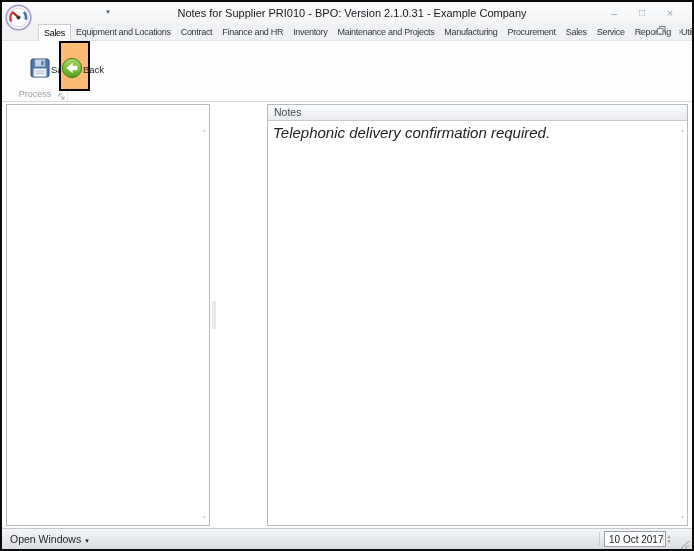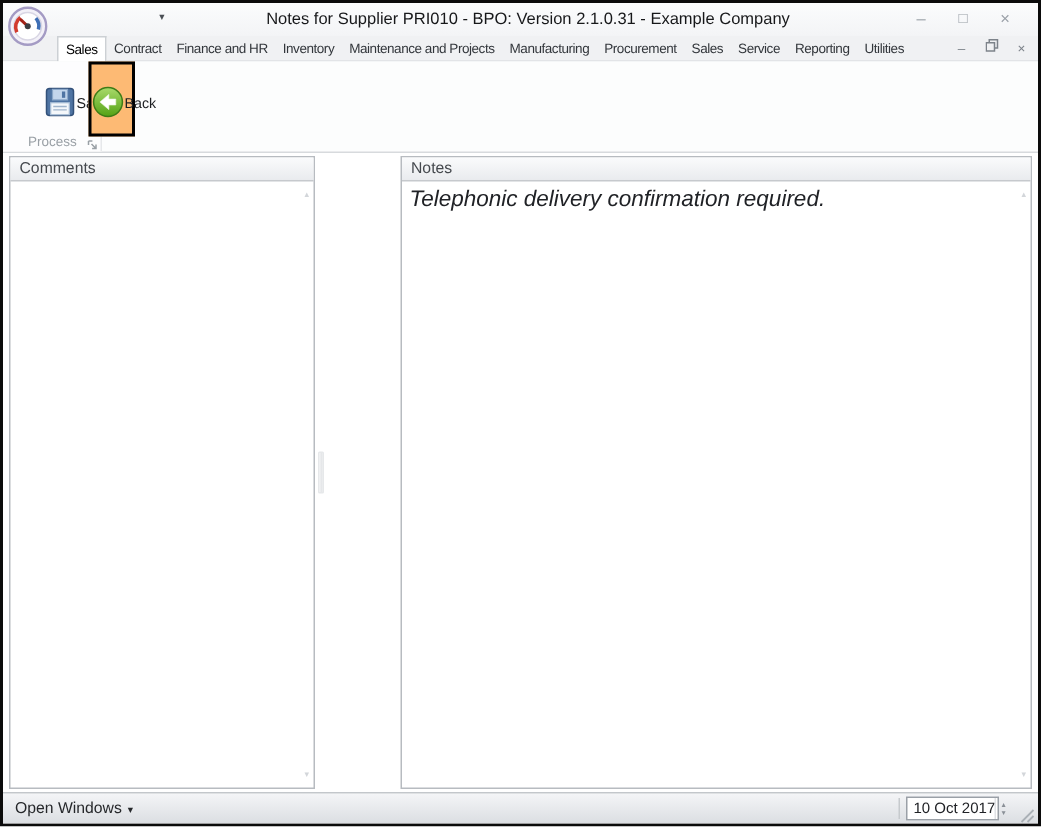--- a/index.html
+++ b/index.html
@@ -136,20 +136,21 @@
     <div class="window-title">Notes for Supplier PRI010 - BPO: Version 2.1.0.31 - Example Company</div>
     <div class="win-controls">
       <div class="win-btn"><span>–</span></div>
       <div class="win-btn maxi"><span>□</span></div>
       <div class="win-btn"><span>×</span></div>
     </div>
   </div>
 
   <div class="tabrow">
     <div class="tab active">Sales</div>
+    <div class="tab">Equipment and Locations</div>
     <div class="tab">Contract</div>
     <div class="tab">Finance and HR</div>
     <div class="tab">Inventory</div>
     <div class="tab">Maintenance and Projects</div>
     <div class="tab">Manufacturing</div>
     <div class="tab">Procurement</div>
     <div class="tab">Sales</div>
     <div class="tab">Service</div>
     <div class="tab">Reporting</div>
     <div class="tab">Utilities</div>
@@ -205,21 +206,20 @@
             <path d="M3 3 L6 6 M6 3.4 V6 H3.4" stroke="#9aa0a6" stroke-width="1" fill="none"></path>
           </svg>
         </span>
       </div>
     </div>
   </div>
 
   <div class="workspace">
 
     <div class="panel panel-comments">
-      <div class="panel-header">Comments</div>
       <div class="panel-body"></div>
       <span class="scroll-hint up" style="top:22px;">▴</span>
       <span class="scroll-hint down">▾</span>
     </div>
 
     <div class="splitter">
       <div class="splitter-handle"></div>
     </div>
 
     <div class="panel panel-notes">

